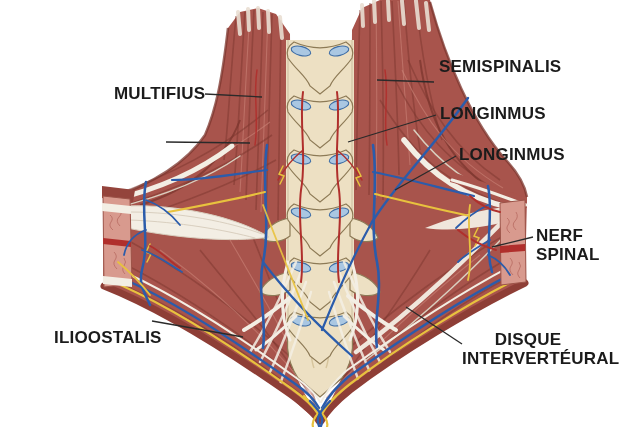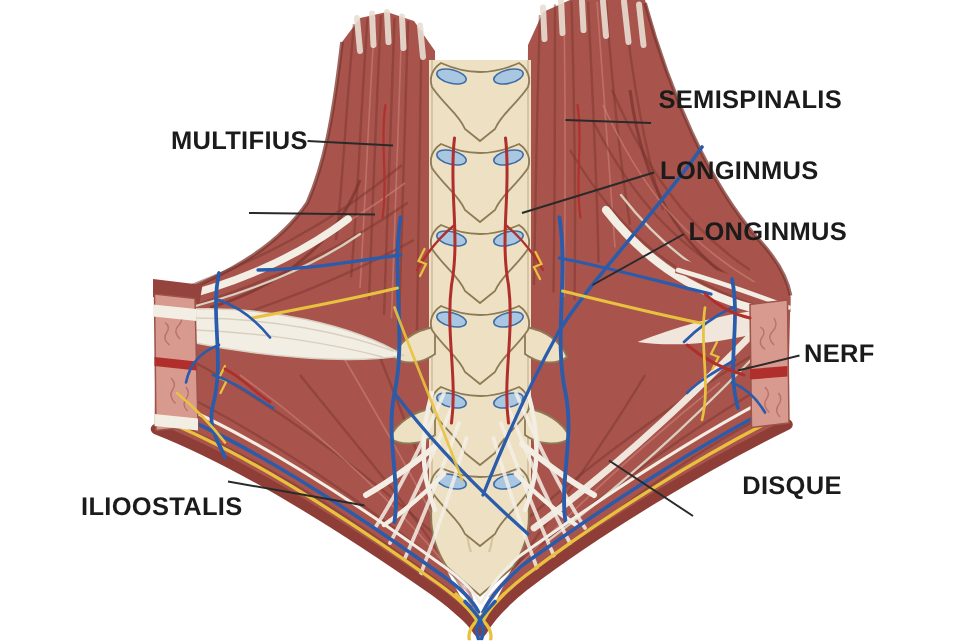--- a/index.html
+++ b/index.html
@@ -264,17 +264,19 @@
     </g>
   </svg>
 
   <div class="label" style="left:114px;top:84px;">MULTIFIUS</div>
   <div class="label" style="left:54px;top:328px;">ILIOOSTALIS</div>
   <div class="label" style="left:439px;top:57px;">SEMISPINALIS</div>
   <div class="label" style="left:440px;top:104px;">LONGINMUS</div>
   <div class="label" style="left:459px;top:145px;">LONGINMUS</div>
   <div class="label two" style="left:536px;top:226px;">
     <span>NERF</span><br>
+    <span>SPINAL</span>
   </div>
-  <div class="label two center" style="left:462px;top:314px;width:132px;">
+  <div class="label two center" style="left:462px;top:330px;width:132px;">
     <span>DISQUE</span><br>
+    <span>INTERVERTÉURAL</span>
   </div>
 </div>
 
 </body></html>

